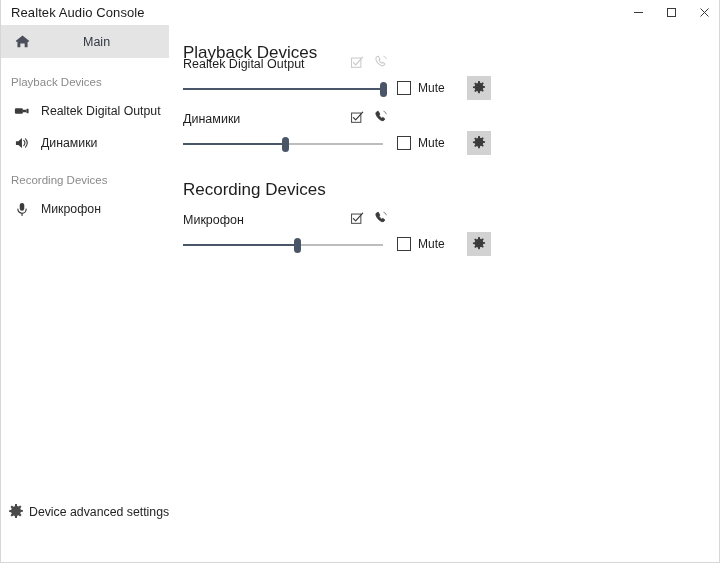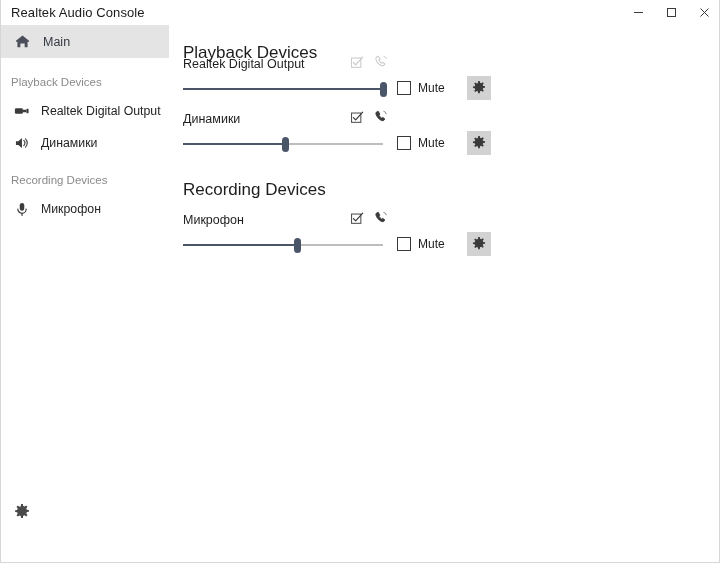--- a/index.html
+++ b/index.html
@@ -46,21 +46,21 @@
   
   .sidebar {
     position: absolute; top: 25px; left: 0;
     width: 168px; height: 538px;
     background: #ffffff;
   }
   .nav-main {
     position: absolute; top: 0; left: 0;
     width: 168px; height: 33px;
     background: #e4e4e4;
-    display: flex; align-items: center;
+    display: flex; align-items: center; gap: 40px;
   }
   .nav-main .nav-icon {
     width: 30px; display: flex; justify-content: center; align-items: center;
     margin-left: 6px;
     color: #4a4f59;
   }
   .nav-main .nav-label {
     font-size: 12.5px; color: #333942; margin-left: 6px;
   }
 
@@ -231,20 +231,21 @@
       <span class="dev-label">Микрофон</span>
     </div>
 
     <div class="bottom-item" style="top:473px">
       <span class="bi-icon">
         <svg width="16" height="16" viewBox="0 0 16 16" fill="currentColor">
           <path d="M8 5.1A2.9 2.9 0 1 0 8 10.9 2.9 2.9 0 0 0 8 5.1zm0 1.5a1.4 1.4 0 1 1 0 2.8 1.4 1.4 0 0 1 0-2.8z"></path>
           <path d="M7.1 0h1.8l.3 2.05 1.35.56L12.2 1.4l1.27 1.27-1.2 1.66.56 1.35L14.9 6v1.8l-2.05.3-.56 1.35 1.2 1.66-1.27 1.27-1.66-1.2-1.35.56L8.9 14h-1.8l-.3-2.05-1.35-.56-1.66 1.2L2.5 11.3l1.2-1.66-.56-1.35L1.1 8V6.2l2.05-.3.56-1.35-1.2-1.66L3.8 1.6l1.66 1.2 1.35-.56z"></path>
         </svg>
       </span>
+      <span class="bi-label">Device advanced settings</span>
     </div>
 
 
   </div>
 
   <div class="content">
 
     <div class="section-title" style="left:14px; top:18px;">Playback Devices</div>
 
     <div class="device-row" style="top:32px">

